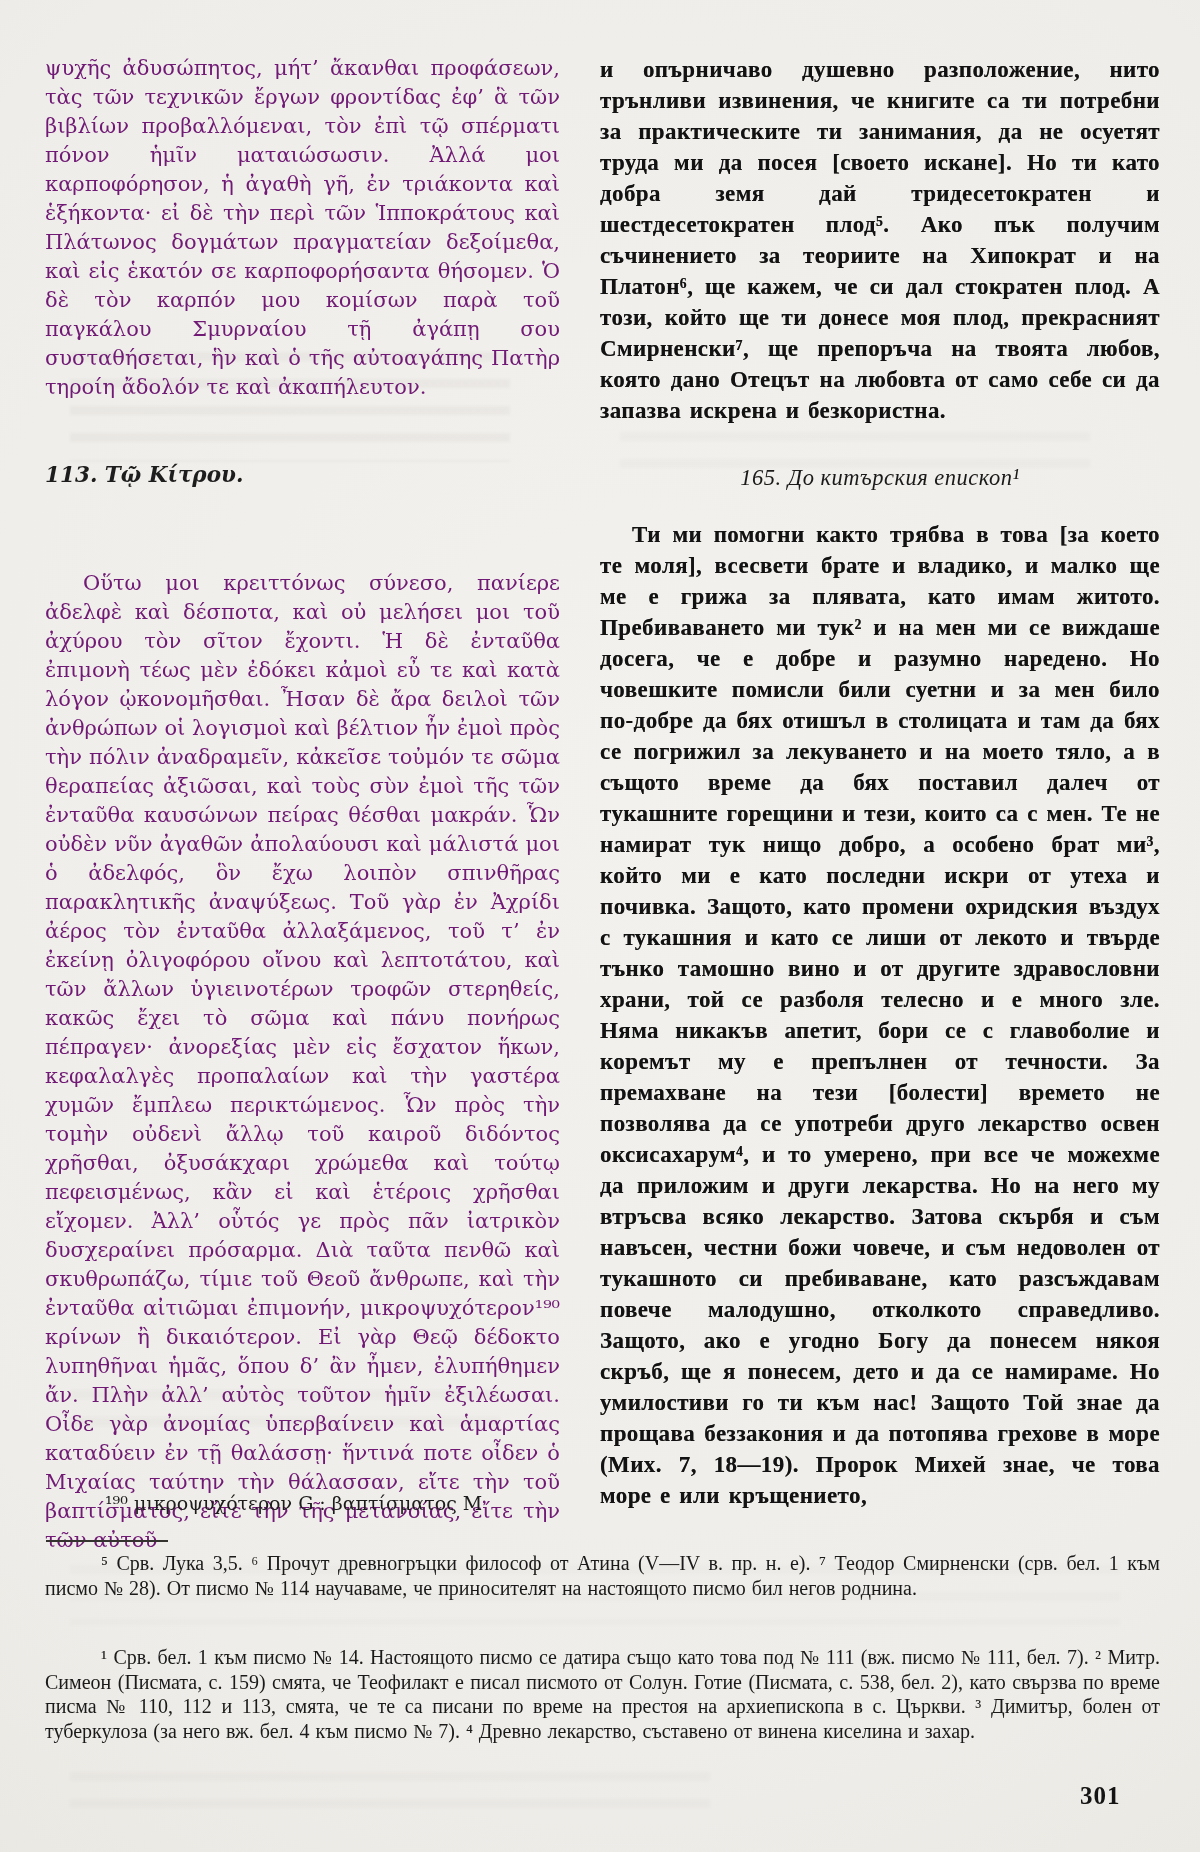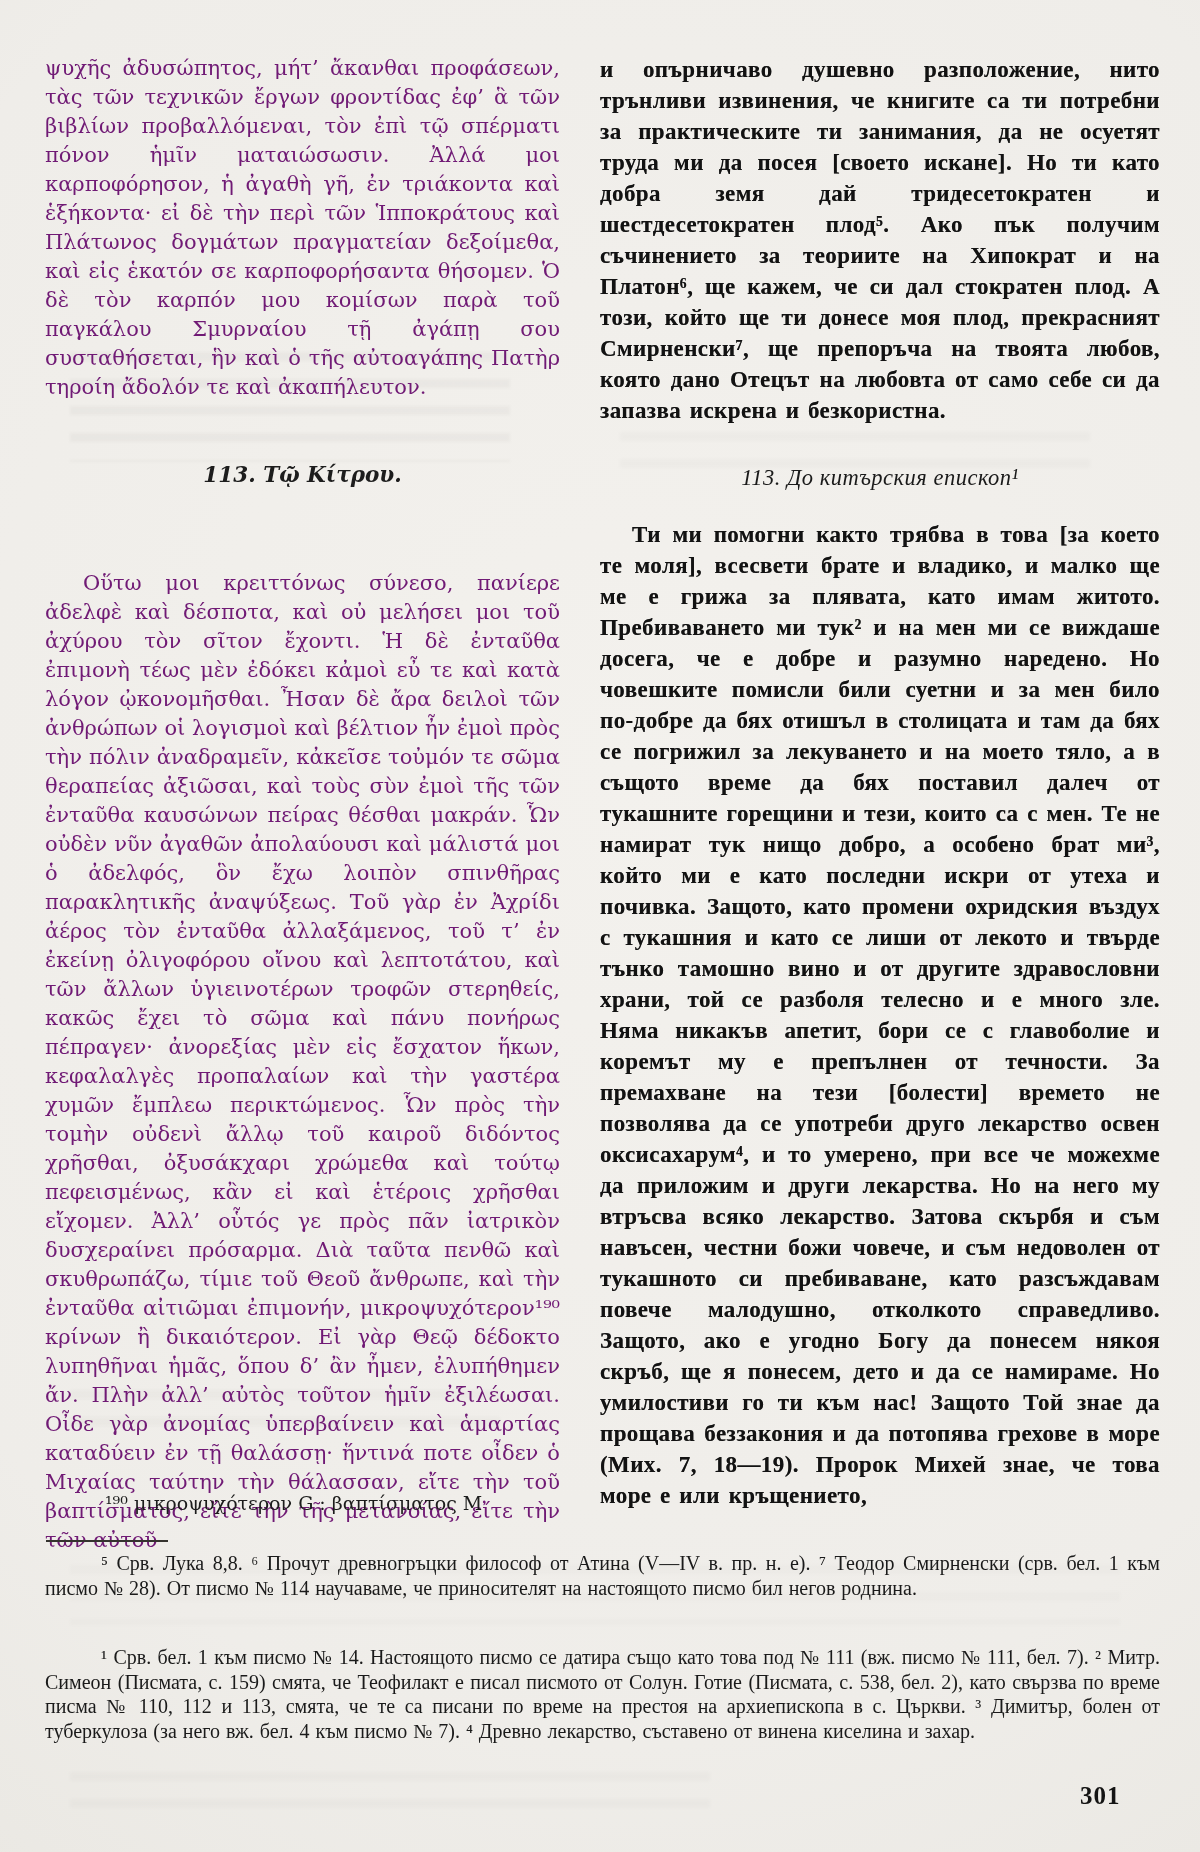--- a/index.html
+++ b/index.html
@@ -15,21 +15,21 @@
   .block{position:absolute;margin:0;}
   .left-col{left:45px;top:50px;width:515px;height:1790px;}
   .right-col{left:600px;top:50px;width:560px;height:1470px;}
 
   .greek{
     font-family:"DejaVu Serif", serif;
     font-size:21px;line-height:29px;text-align:justify;width:515px;
     color:#701a75;
   }
   .lp1{top:4px;}
-  .lhead{top:412px;width:515px;text-align:center;font-style:italic;font-size:21.5px;color:#1d1d1d;}
+  .lhead{top:412px;width:515px;font-style:italic;font-size:21.5px;color:#1d1d1d;}
   .lp2{top:487px;margin-top:32px;}
   .ind-gr{text-indent:38px;}
   .apparatus{
     top:1442px;width:515px;font-size:19px;text-indent:60px;color:#1c1c1c;
     font-family:"DejaVu Serif", serif;
   }
 
   .cyr{
     font-family:"Liberation Serif", serif;
     font-weight:bold;
@@ -89,25 +89,25 @@
 
   <section class="col left-col" lang="grc">
     <p class="block greek lp1">ψυχῆς ἀδυσώπητος, μήτ’ ἄκανθαι προφάσεων, τὰς τῶν τεχνικῶν ἔργων φροντίδας ἐφ’ ἃ τῶν βιβλίων προβαλλόμεναι, τὸν ἐπὶ τῷ σπέρματι πόνον ἡμῖν ματαιώσωσιν. Ἀλλά μοι καρποφόρησον, ἡ ἀγαθὴ γῆ, ἐν τριάκοντα καὶ ἑξήκοντα· εἰ δὲ τὴν περὶ τῶν Ἱπποκράτους καὶ Πλάτωνος δογμάτων πραγματείαν δεξοίμεθα, καὶ εἰς ἑκατόν σε καρποφορήσαντα θήσομεν. Ὁ δὲ τὸν καρπόν μου κομίσων παρὰ τοῦ παγκάλου Σμυρναίου τῇ ἀγάπῃ σου συσταθήσεται, ἣν καὶ ὁ τῆς αὐτοαγάπης Πατὴρ τηροίη ἄδολόν τε καὶ ἀκαπήλευτον.</p>
     <h2 class="block lhead">113. Τῷ Κίτρου.</h2>
     <p class="block greek lp2 ind-gr">Οὕτω μοι κρειττόνως σύνεσο, πανίερε ἀδελφὲ καὶ δέσποτα, καὶ οὐ μελήσει μοι τοῦ ἀχύρου τὸν σῖτον ἔχοντι. Ἡ δὲ ἐνταῦθα ἐπιμονὴ τέως μὲν ἐδόκει κἀμοὶ εὖ τε καὶ κατὰ λόγον ᾠκονομῆσθαι. Ἦσαν δὲ ἄρα δειλοὶ τῶν ἀνθρώπων οἱ λογισμοὶ καὶ βέλτιον ἦν ἐμοὶ πρὸς τὴν πόλιν ἀναδραμεῖν, κἀκεῖσε τοὐμόν τε σῶμα θεραπείας ἀξιῶσαι, καὶ τοὺς σὺν ἐμοὶ τῆς τῶν ἐνταῦθα καυσώνων πείρας θέσθαι μακράν. Ὧν οὐδὲν νῦν ἀγαθῶν ἀπολαύουσι καὶ μάλιστά μοι ὁ ἀδελφός, ὃν ἔχω λοιπὸν σπινθῆρας παρακλητικῆς ἀναψύξεως. Τοῦ γὰρ ἐν Ἀχρίδι ἀέρος τὸν ἐνταῦθα ἀλλαξάμενος, τοῦ τ’ ἐν ἐκείνῃ ὀλιγοφόρου οἴνου καὶ λεπτοτάτου, καὶ τῶν ἄλλων ὑγιεινοτέρων τροφῶν στερηθείς, κακῶς ἔχει τὸ σῶμα καὶ πάνυ πονήρως πέπραγεν· ἀνορεξίας μὲν εἰς ἔσχατον ἥκων, κεφαλαλγὲς προπαλαίων καὶ τὴν γαστέρα χυμῶν ἔμπλεω περικτώμενος. Ὧν πρὸς τὴν τομὴν οὐδενὶ ἄλλῳ τοῦ καιροῦ διδόντος χρῆσθαι, ὀξυσάκχαρι χρώμεθα καὶ τούτῳ πεφεισμένως, κἂν εἰ καὶ ἑτέροις χρῆσθαι εἴχομεν. Ἀλλ’ οὗτός γε πρὸς πᾶν ἰατρικὸν δυσχεραίνει πρόσαρμα. Διὰ ταῦτα πενθῶ καὶ σκυθρωπάζω, τίμιε τοῦ Θεοῦ ἄνθρωπε, καὶ τὴν ἐνταῦθα αἰτιῶμαι ἐπιμονήν, μικροψυχότερον¹⁹⁰ κρίνων ἢ δικαιότερον. Εἰ γὰρ Θεῷ δέδοκτο λυπηθῆναι ἡμᾶς, ὅπου δ’ ἂν ἦμεν, ἐλυπήθημεν ἄν. Πλὴν ἀλλ’ αὐτὸς τοῦτον ἡμῖν ἐξιλέωσαι. Οἶδε γὰρ ἀνομίας ὑπερβαίνειν καὶ ἁμαρτίας καταδύειν ἐν τῇ θαλάσσῃ· ἥντινά ποτε οἶδεν ὁ Μιχαίας ταύτην τὴν θάλασσαν, εἴτε τὴν τοῦ βαπτίσματος, εἴτε τὴν τῆς μετανοίας, εἴτε τὴν τῶν αὐτοῦ</p>
     <p class="block apparatus">¹⁹⁰ μικροψυχότερον G : βαπτίσματος M</p>
   </section>
 
   <section class="col right-col" lang="bg">
     <p class="block cyr rp1">и опърничаво душевно разположение, нито трънливи извинения, че книгите са ти потребни за практическите ти занимания, да не осуетят труда ми да посея [своето искане]. Но ти като добра земя дай тридесетократен и шестдесетократен плод⁵. Ако пък получим съчинението за теориите на Хипократ и на Платон⁶, ще кажем, че си дал стократен плод. А този, който ще ти донесе моя плод, прекрасният Смирненски⁷, ще препоръча на твоята любов, която дано Отецът на любовта от само себе си да запазва искрена и безкористна.</p>
-    <h2 class="block rhead">113. До китърския епископ¹</h2>
+    <h2 class="block rhead">165. До китърския епископ¹</h2>
     <p class="block cyr rp2 ind-bg">Ти ми помогни както трябва в това [за което те моля], всесвети брате и владико, и малко ще ме е грижа за плявата, като имам житото. Пребиваването ми тук² и на мен ми се виждаше досега, че е добре и разумно наредено. Но човешките помисли били суетни и за мен било по-добре да бях отишъл в столицата и там да бях се погрижил за лекуването и на моето тяло, а в същото време да бях поставил далеч от тукашните горещини и тези, които са с мен. Те не намират тук нищо добро, а особено брат ми³, който ми е като последни искри от утеха и почивка. Защото, като промени охридския въздух с тукашния и като се лиши от лекото и твърде тънко тамошно вино и от другите здравословни храни, той се разболя телесно и е много зле. Няма никакъв апетит, бори се с главоболие и коремът му е препълнен от течности. За премахване на тези [болести] времето не позволява да се употреби друго лекарство освен оксисахарум⁴, и то умерено, при все че можехме да приложим и други лекарства. Но на него му втръсва всяко лекарство. Затова скърбя и съм навъсен, честни божи човече, и съм недоволен от тукашното си пребиваване, като разсъждавам повече малодушно, отколкото справедливо. Защото, ако е угодно Богу да понесем някоя скръб, ще я понесем, дето и да се намираме. Но умилостиви го ти към нас! Защото Той знае да прощава беззакония и да потопява грехове в море (Мих. 7, 18—19). Пророк Михей знае, че това море е или кръщението,</p>
   </section>
 
   <div class="fn-rule"></div>
 
-  <p class="footnote fnA">⁵ Срв. Лука 8,8.  ⁶ Прочут древногръцки философ от Атина (V—IV в. пр. н. е).  ⁷ Теодор Смирненски (срв. бел. 1 към писмо № 28). От писмо № 114 научаваме, че приносителят на настоящото писмо бил негов роднина.</p>
+  <p class="footnote fnA">⁵ Срв. Лука 3,5.  ⁶ Прочут древногръцки философ от Атина (V—IV в. пр. н. е).  ⁷ Теодор Смирненски (срв. бел. 1 към писмо № 28). От писмо № 114 научаваме, че приносителят на настоящото писмо бил негов роднина.</p>
 
   <p class="footnote fnB">¹ Срв. бел. 1 към писмо № 14. Настоящото писмо се датира също като това под № 111 (вж. писмо № 111, бел. 7).  ² Митр. Симеон (Писмата, с. 159) смята, че Теофилакт е писал писмото от Солун. Готие (Писмата, с. 538, бел. 2), като свързва по време писма № 110, 112 и 113, смята, че те са писани по време на престоя на архиепископа в с. Църкви.  ³ Димитър, болен от туберкулоза (за него вж. бел. 4 към писмо № 7).  ⁴ Древно лекарство, съставено от винена киселина и захар.</p>
 
   <div class="pageno">301</div>
 
 </div>
 
 </body></html>

